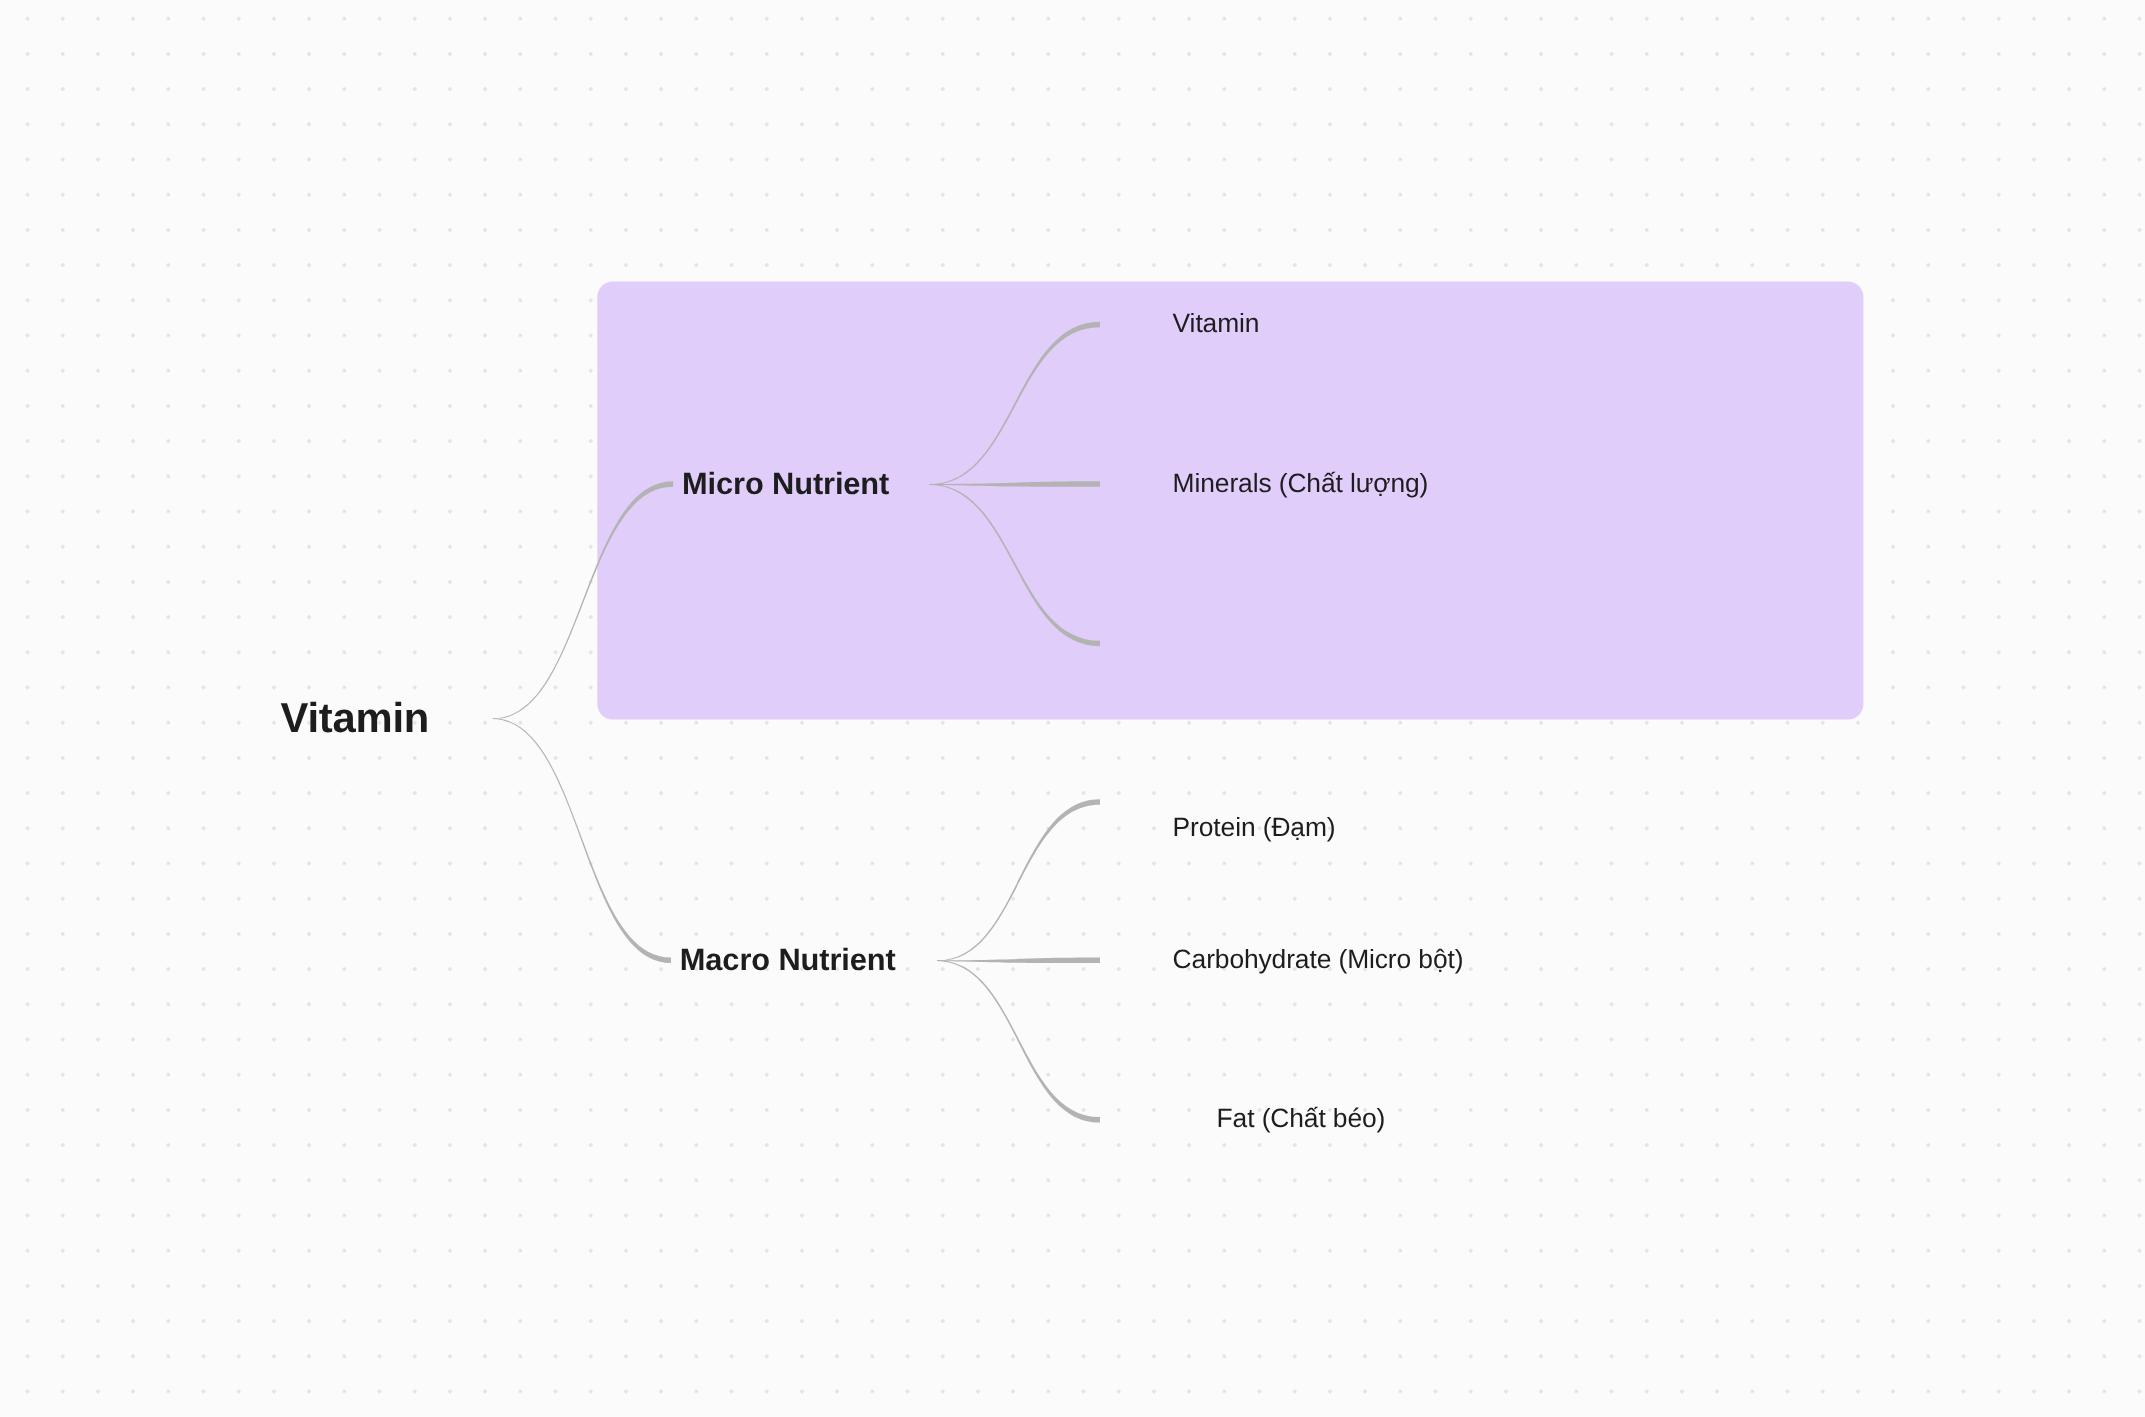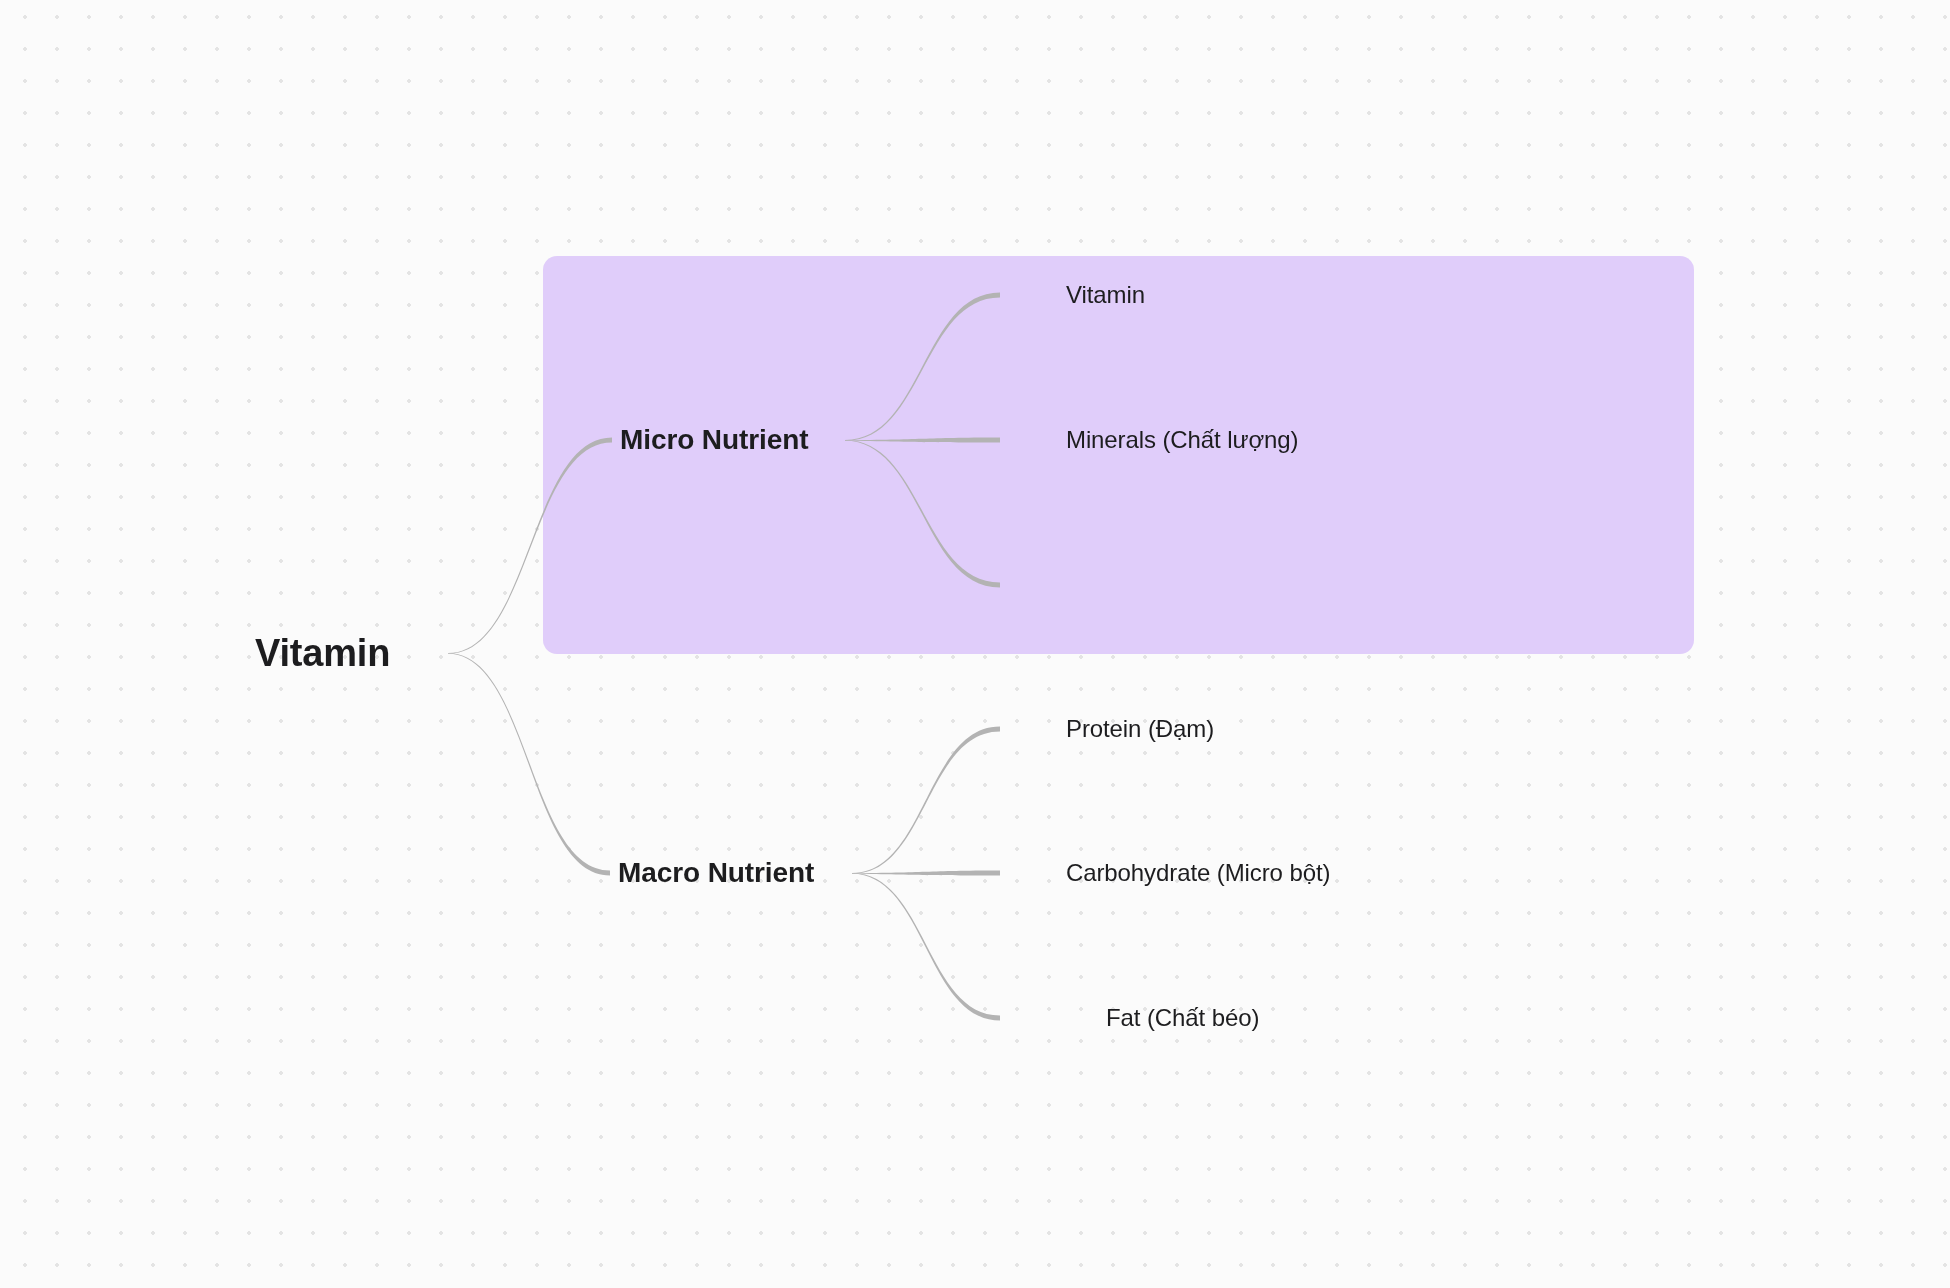--- a/index.html
+++ b/index.html
@@ -86,21 +86,21 @@
   <div class="node node-leaf" style="left: 1018px; top: 295px; transform: translateY(-50%);">
     <span>Vitamin</span>
   </div>
   <div class="node node-leaf" style="left: 1018px; top: 440px; transform: translateY(-50%);">
     <span>Minerals (Chất lượng)</span>
   </div>
 
   <div class="node node-branch" style="left: 618px; top: 873px; transform: translateY(-50%);">
     <span>Macro Nutrient</span>
   </div>
-  <div class="node node-leaf" style="left: 1018px; top: 729px; transform: translateY(-50%);">
+  <div class="node node-leaf" style="left: 1018px; top: 753px; transform: translateY(-50%);">
     <span>Protein (Đạm)</span>
   </div>
   <div class="node node-leaf" style="left: 1018px; top: 873px; transform: translateY(-50%);">
     <span>Carbohydrate (Micro bột)</span>
   </div>
   <div class="node node-leaf" style="left: 1058px; top: 1018px; transform: translateY(-50%);">
     <span>Fat (Chất béo)</span>
   </div>
 
 </div>

